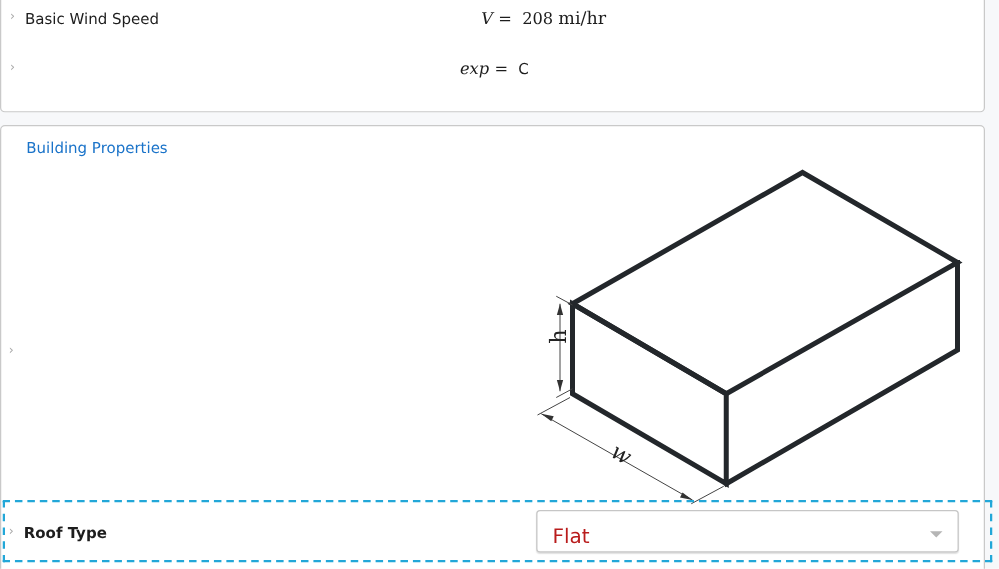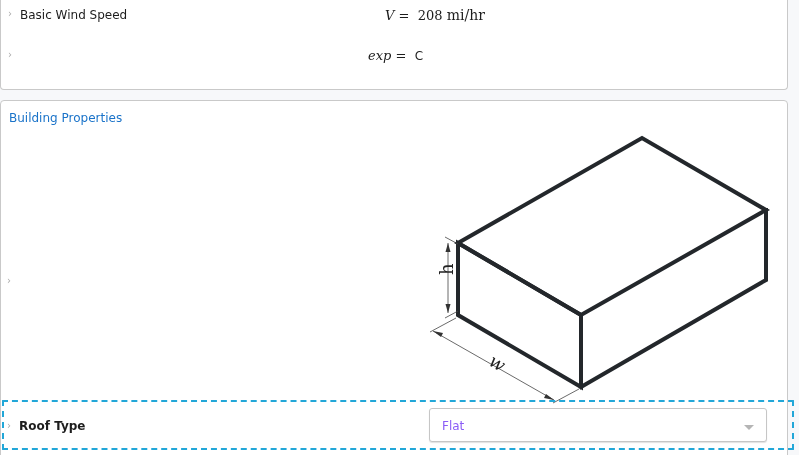--- a/index.html
+++ b/index.html
@@ -23,37 +23,37 @@
     position:absolute; left:7px; color:#a9a9a9; font-size:10px; line-height:1;
   }
   .label { position:absolute; left:19px; font-size:12px; color:#1d1d1d; white-space:nowrap; }
   .math {
     position:absolute; font-family:"DejaVu Serif", "Liberation Serif", serif; font-size:13px; white-space:nowrap;
   }
   .math i { font-style:italic; }
   .unit { font-size:14px; }
   .plain { font-family:"DejaVu Sans", "Liberation Sans", sans-serif; font-size:12px; }
   .section-title {
-    position:absolute; left:9px; top:111px; color:#1a73c9; font-size:12px;
+    position:absolute; left:21px; top:111px; color:#1a73c9; font-size:12px;
   }
   .focus {
     position:absolute; left:2px; top:400px; width:792px; height:50px;
     box-sizing:border-box;
     border:2px dashed #22a7d8;
     border-radius:1px;
   }
   .select {
     position:absolute; left:429px; top:408px; width:338px; height:34px;
     box-sizing:border-box;
     border:1px solid #c6c6c6; border-radius:3px;
     background:#ffffff;
     box-shadow:0 1px 1px rgba(0,0,0,0.12);
     cursor:pointer;
   }
-  .select-value { position:absolute; left:12px; top:10px; font-size:12px; color:#8b5cf6; }
+  .select-value { position:absolute; left:12px; top:10px; font-size:16px; color:#b91c1c; }
   .select-arrow {
     position:absolute; right:12px; top:16px; width:0; height:0;
     border-left:5px solid transparent; border-right:5px solid transparent; border-top:5px solid #b5b5b5;
   }
   svg.diagram { position:absolute; left:0; top:0; }
 </style>
 </head>
 <body>
 
 <div class="card card-top">

